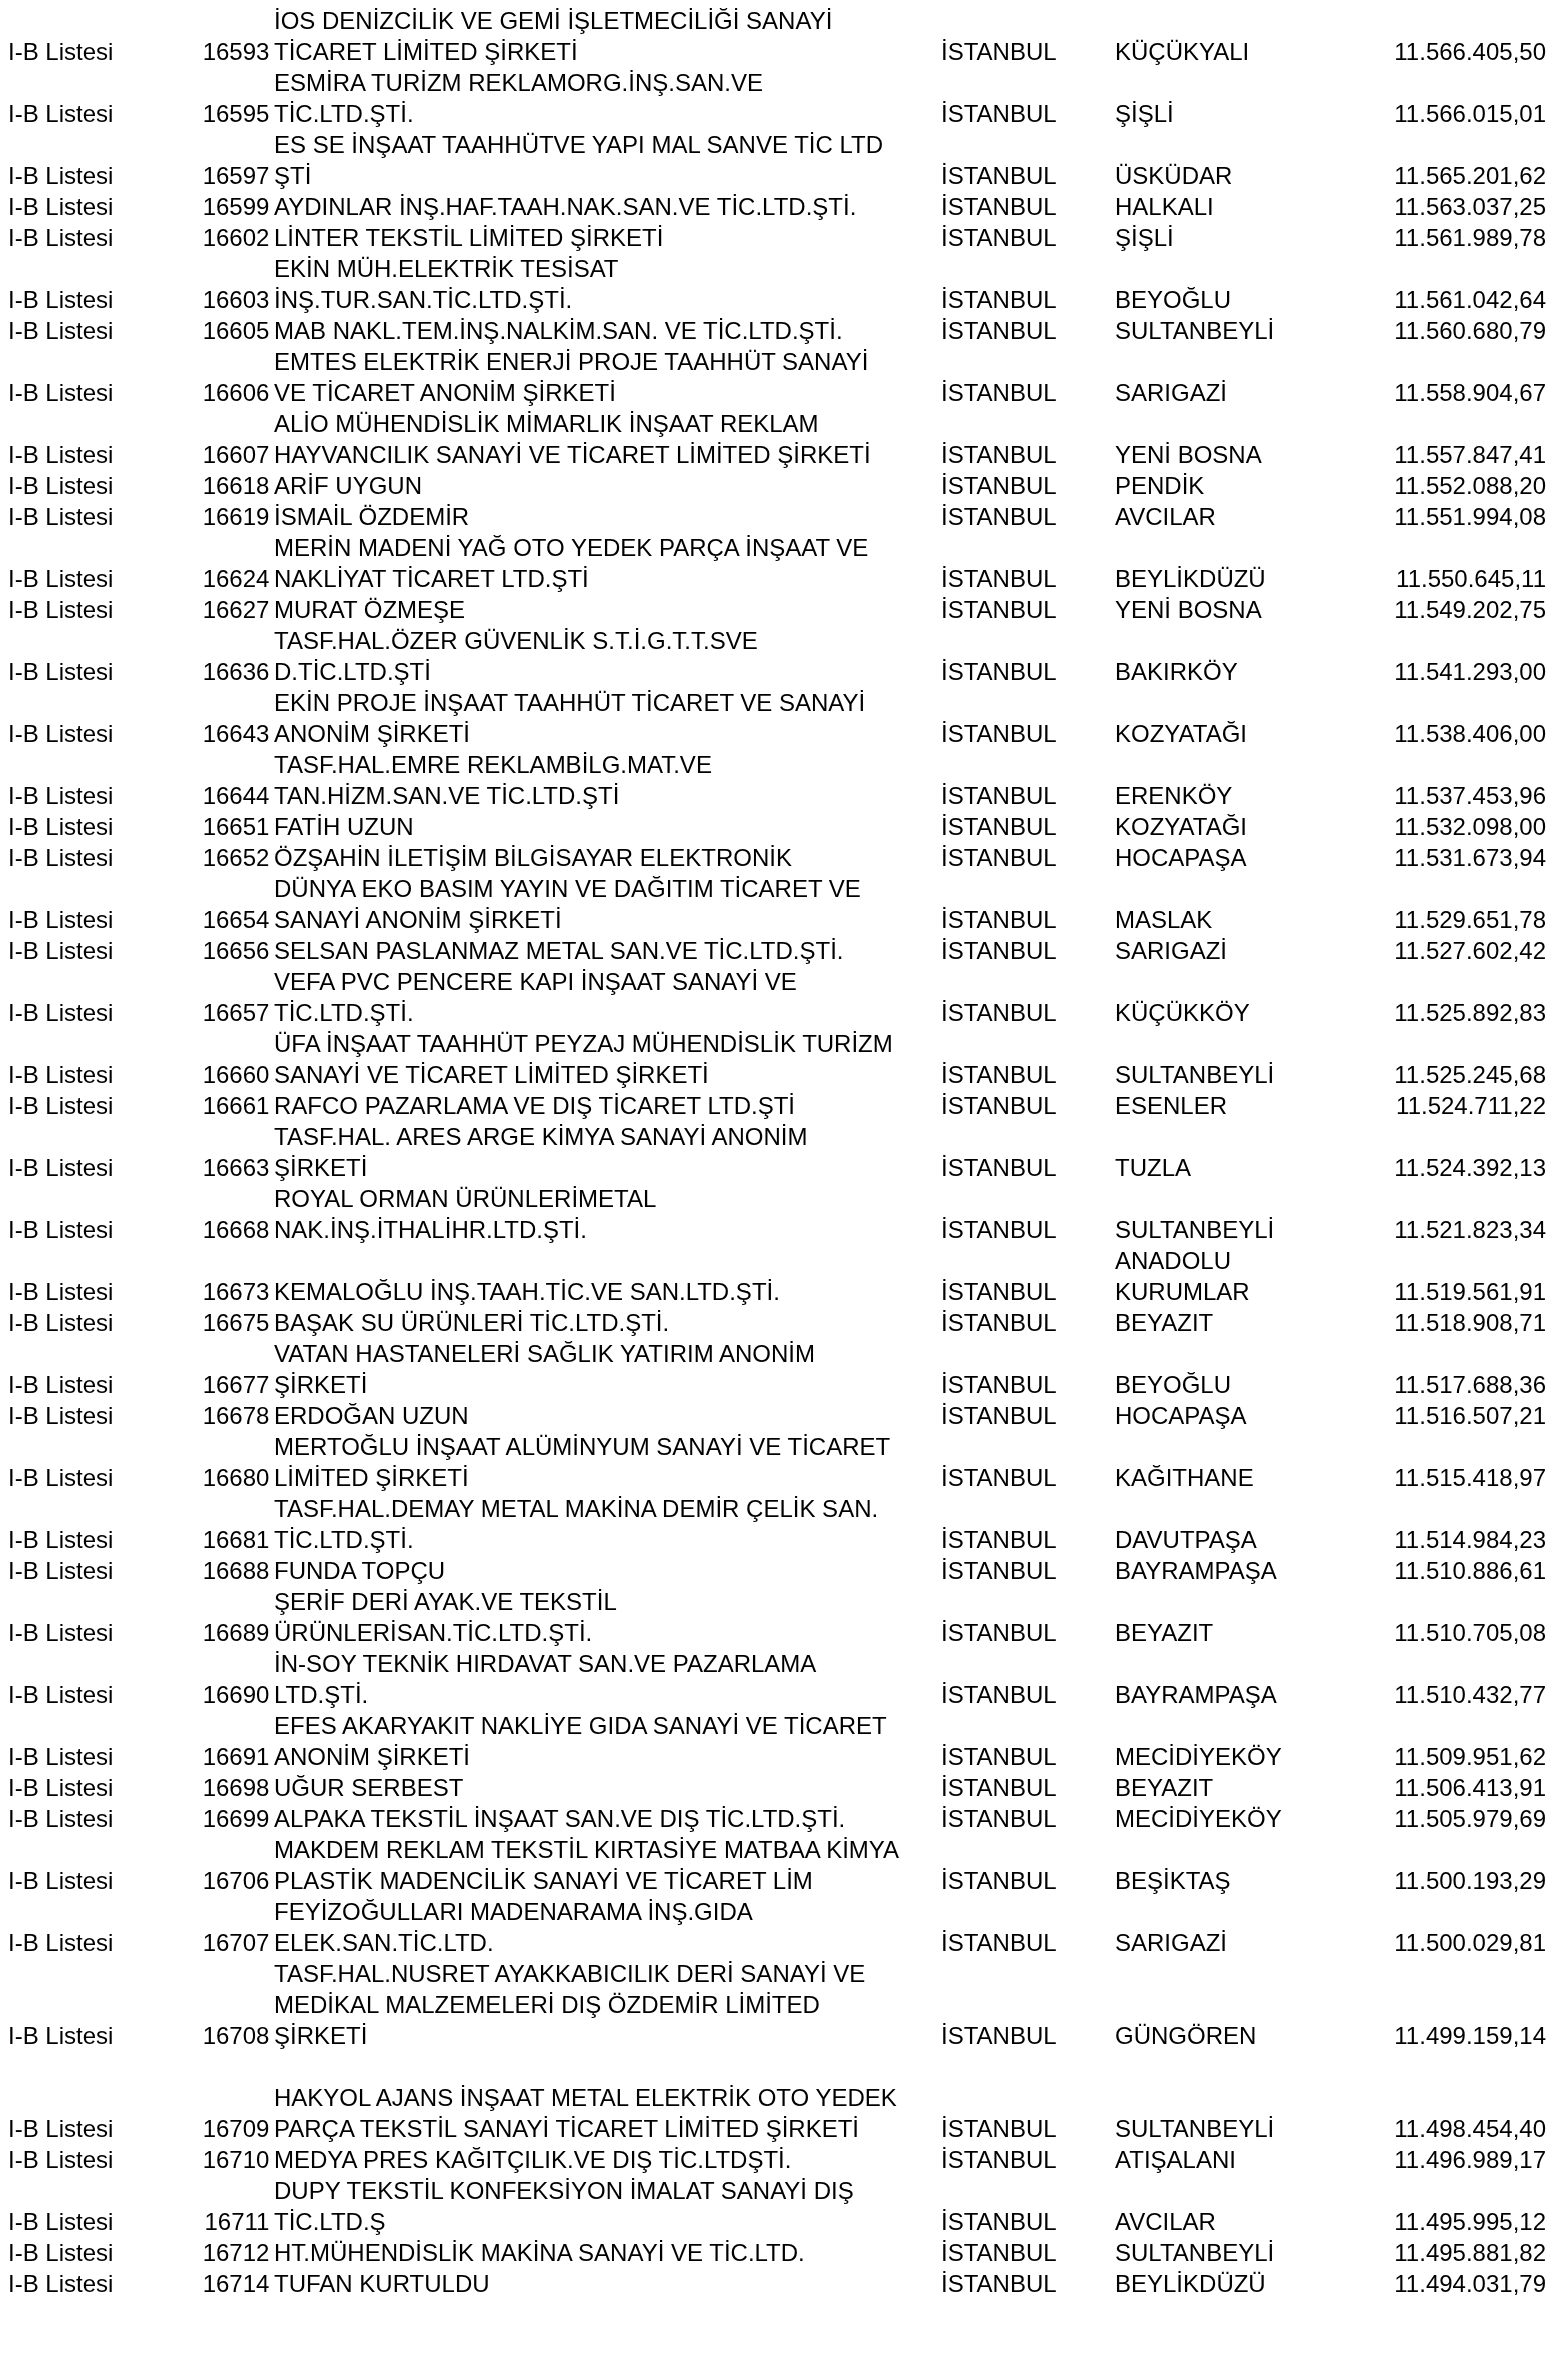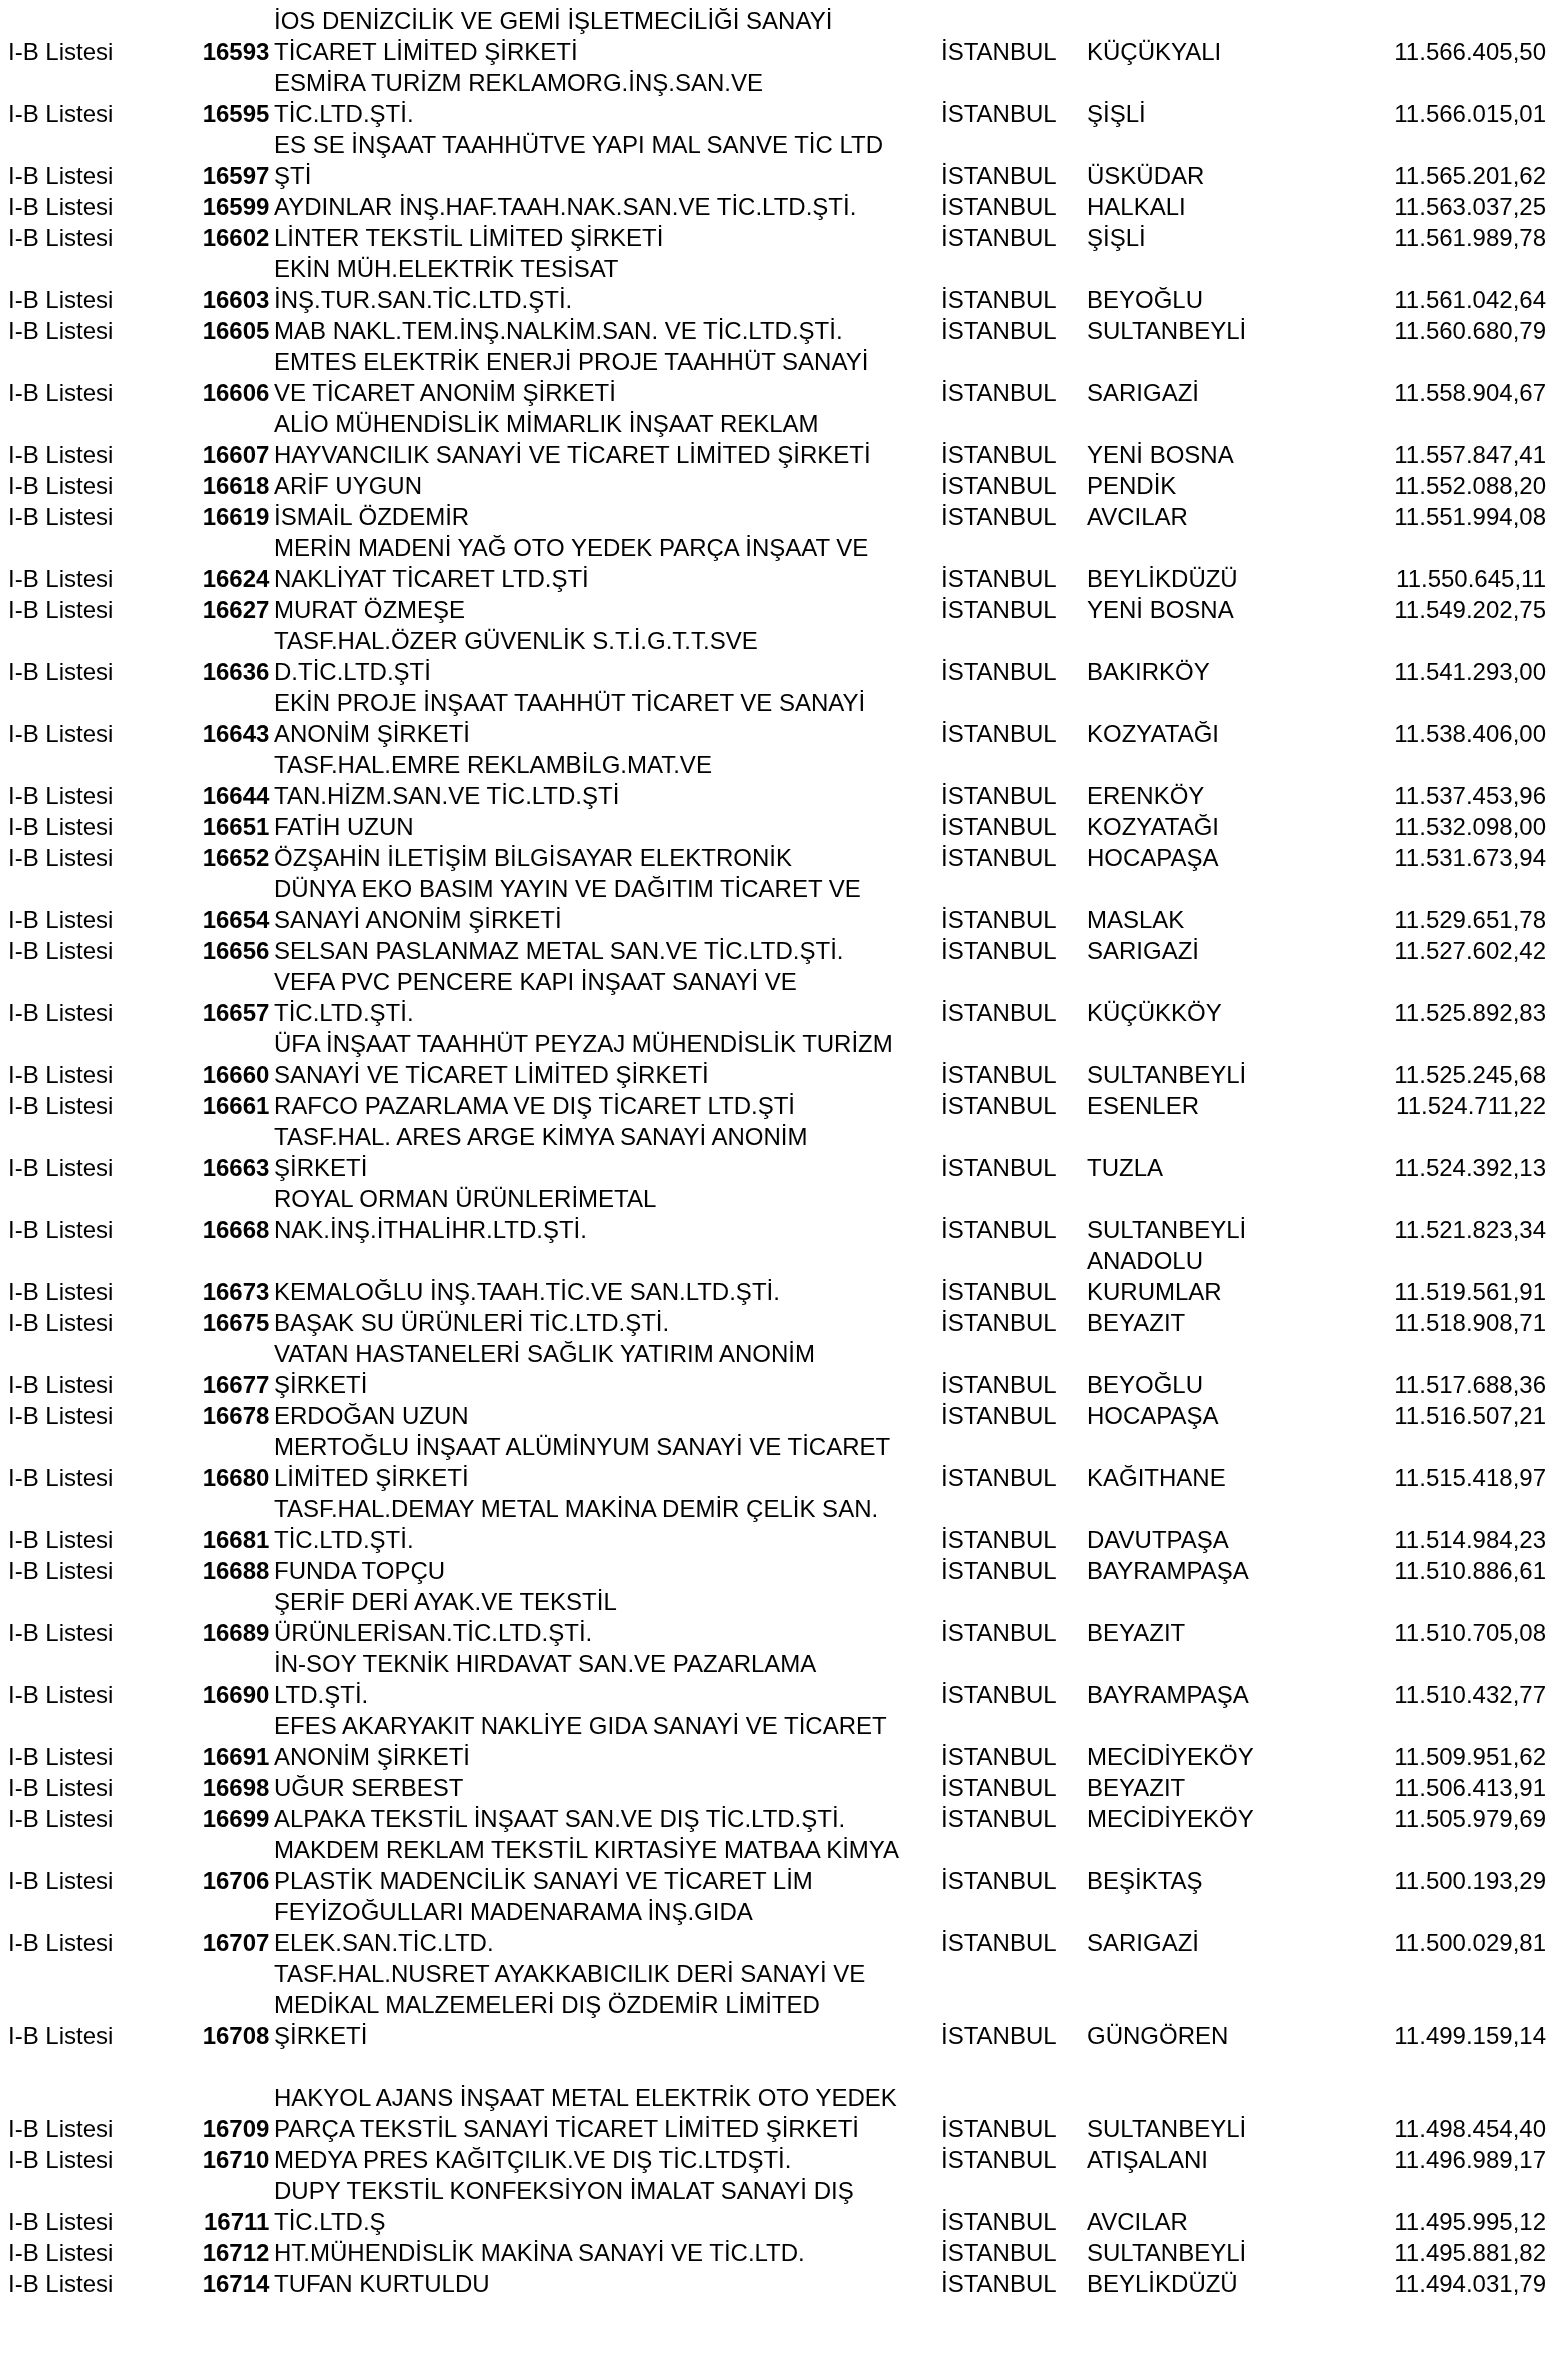--- a/index.html
+++ b/index.html
@@ -30,24 +30,24 @@
     column-gap: 0;
   }
   .entry .c-list,
   .entry .c-id,
   .entry .c-city,
   .entry .c-amt {
     align-self: end;
     white-space: nowrap;
   }
   .c-list { grid-column: 1; padding-left: 8px; }
-  .c-id { grid-column: 2; text-align: right; padding-right: 4.6px; font-weight: bold; }
+  .c-id { grid-column: 2; text-align: right; padding-right: 4.6px; }
   .c-name { grid-column: 3; white-space: nowrap; }
   .c-city { grid-column: 4; }
-  .c-dist { grid-column: 5; align-self: end; white-space: nowrap; padding-left: 0; }
+  .c-dist { grid-column: 5; align-self: end; white-space: nowrap; padding-left: 0; margin-left: 28px; }
   .c-amt { grid-column: 6; text-align: right; padding-right: 18px; }
   .line { display: block; height: 31px; }
   .spacer { height: 31px; }
 </style>
 </head>
 <body>
 
 <div id="doc">
     <div class="entry">
     <span class="c-list">I-B Listesi</span>

